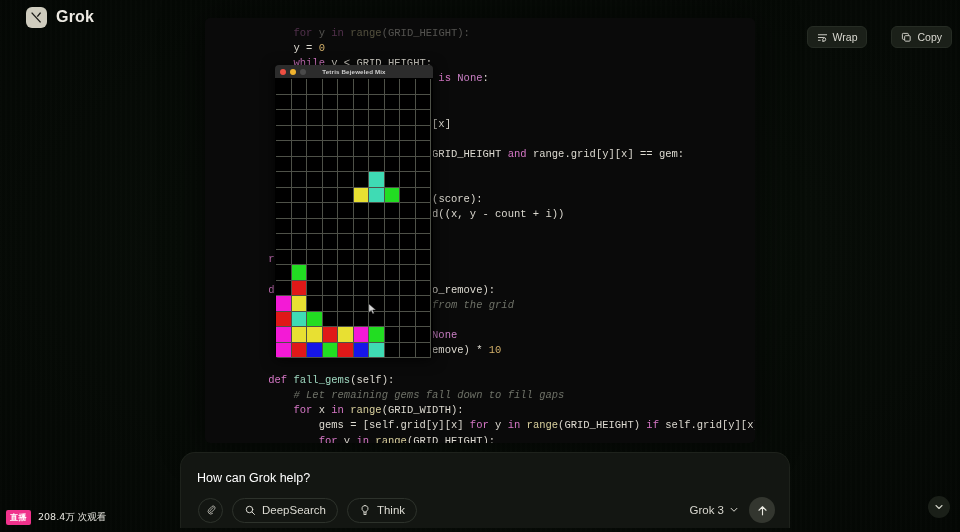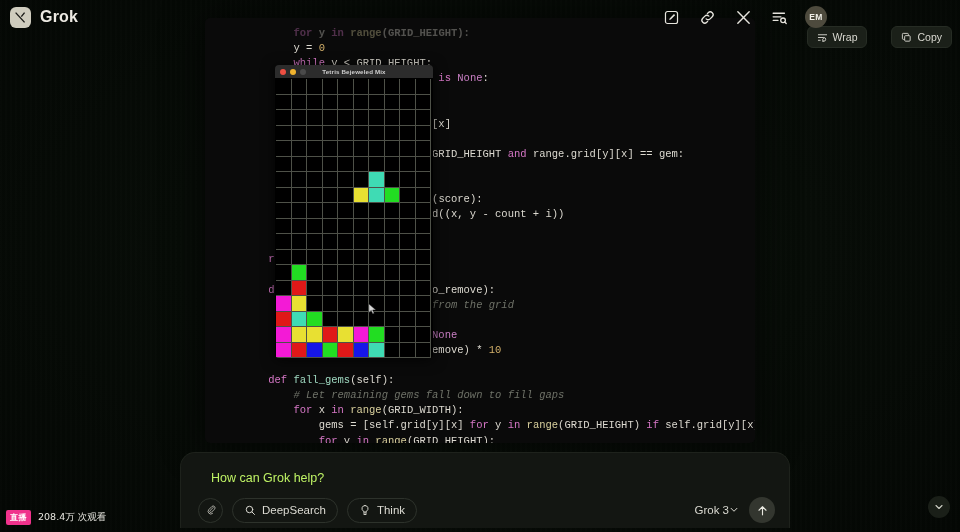--- a/index.html
+++ b/index.html
@@ -17,21 +17,21 @@
   }
   
   #app::before{
     content:""; position:absolute; inset:0;
     background: repeating-linear-gradient(90deg, rgba(255,255,255,0.008) 0 2px, rgba(0,0,0,0) 2px 5px);
     pointer-events:none; z-index:0;
   }
 
   
   .topbar{
-    position:absolute; top:0; left:0; width:839px; height:34px;
+    position:absolute; top:0; left:16px; width:839px; height:34px;
     display:flex; align-items:center; z-index:30;
   }
   .brand{ display:flex; align-items:center; gap:9px; margin-left:10px; }
   .brand-logo{
     width:21px;height:21px;border-radius:6px;background:#cfccbe;
     display:flex;align-items:center;justify-content:center;
     color:#1b1b18;font-size:12px;font-weight:700;letter-spacing:-1px;
     font-family:"Liberation Serif", serif;
   }
   .brand-name{ color:#ece9e2; font-size:16px; font-weight:600; letter-spacing:.2px;}
@@ -61,21 +61,21 @@
   .cbtn svg{width:11px;height:11px;}
   pre.code{
     position:absolute; left:0; top:0; padding:8px 10px 0 38px;
     font-family:"Liberation Mono", monospace;
     font-size:10.5px; line-height:15.1px; color:#dcd9d0;
     white-space:pre; margin:0;
   }
   .kw{color:#d677c6;} .kw2{color:#c97fc4;} .fn{color:#9fd8c0;margin-top:9px;}
   .num{color:#d3b06a;} .cm{color:#6f7268;font-style:italic;}
   .bi{color:#d8cf9c;} .op{color:#dcd9d0;}
-  .dim{opacity:.34;font-weight:bold;}
+  .dim{opacity:.34;}
   .scroll-chev{
     position:absolute; right:10px; bottom:14px; width:22px;height:22px;
     border-radius:50%; background:#1a1f18; color:#cfd0c6;
     display:flex;align-items:center;justify-content:center; z-index:16;
   }
   .scroll-chev svg{width:12px;height:12px;}
 
   
   .gamewin{
     position:absolute; left:275px; top:65px; width:158px; height:293px;
@@ -110,41 +110,41 @@
   }
   .cursor svg{ width:9px;height:12px; display:block; }
 
   
   .composer{
     position:absolute; left:180px; top:452px; width:610px; height:76px;
     background:#131612; border-radius:15px 15px 0 0; z-index:25;
     border:1px solid #1e221c; border-bottom:none;
   }
   .composer .ph{
-    position:absolute; left:30px; top:18px; color:#bef264; font-size:12.5px;
+    position:absolute; left:16px; top:18px; color:#ffffff; font-size:12.5px;
   }
   .crow{
     position:absolute; left:17px; right:14px; top:44px;
     display:flex; align-items:center; gap:9px;
   }
   .pill{
     display:flex;align-items:center;gap:6px;
     height:25px; padding:8px 11px; border-radius:13px;
     border:1px solid #2d322b; color:#dcdbd3; font-size:11.5px;
     background:transparent;
   }
   .pill svg{width:12px;height:12px;}
   .pill.active{ background:#1f1440; border-color:#6b46e8; color:#f0eefb; }
   .iconbtn{
     width:25px;height:25px;border-radius:50%;border:1px solid #2d322b;
     display:flex;align-items:center;justify-content:center;color:#cfcec6;
   }
   .iconbtn svg{width:12px;height:12px;}
   .cright{ margin-left:auto; display:flex; align-items:center; gap:10px;}
-  .model{ display:flex;align-items:center;color:#d9d8d0; font-size:11.5px;}
+  .model{ display:flex;align-items:center;gap:5px; color:#d9d8d0; font-size:11.5px;}
   .model svg{width:10px;height:10px;}
   .send{
     width:26px;height:26px;border-radius:50%;background:#33362f;
     display:flex;align-items:center;justify-content:center;color:#e9e8e1;
   }
   .send svg{width:13px;height:13px;}
 
   
   .livebar{
     position:absolute; left:6px; bottom:7px; display:flex; align-items:center; gap:7px; z-index:40;
@@ -166,48 +166,20 @@
   <div class="topbar">
     <div class="brand">
       <div class="brand-logo">
         <svg viewBox="0 0 16 16" width="13" height="13" aria-hidden="true">
           <path d="M2 2 L13 14 M13 2 L9 7" stroke="#1b1b18" stroke-width="1.7" fill="none"></path>
         </svg>
       </div>
       <div class="brand-name">Grok</div>
     </div>
 
-    <div class="top-actions">
-      <div class="ticon">
-        <svg viewBox="0 0 24 24" fill="none" stroke="currentColor" stroke-width="1.7">
-          <path d="M4 4h8v16H4z" transform="translate(0,0)" style="display:none"></path>
-          <rect x="3.5" y="3.5" width="17" height="17" rx="3"></rect>
-          <path d="M15.5 7.2l1.6 1.6-6.1 6.1-2.2.6.6-2.2z" fill="currentColor" stroke="none"></path>
-        </svg>
-      </div>
-      <div class="ticon">
-        <svg viewBox="0 0 24 24" fill="none" stroke="currentColor" stroke-width="1.8" stroke-linecap="round">
-          <path d="M10 14a4 4 0 0 0 5.7 0l3-3a4 4 0 0 0-5.7-5.7l-1.2 1.2"></path>
-          <path d="M14 10a4 4 0 0 0-5.7 0l-3 3a4 4 0 0 0 5.7 5.7l1.2-1.2"></path>
-        </svg>
-      </div>
-      <div class="ticon">
-        <svg viewBox="0 0 24 24" fill="none" stroke="currentColor" stroke-width="2" stroke-linecap="round">
-          <path d="M4 4 L20 20 M20 4 L4 20"></path>
-        </svg>
-      </div>
-      <div class="ticon">
-        <svg viewBox="0 0 24 24" fill="none" stroke="currentColor" stroke-width="1.8" stroke-linecap="round">
-          <path d="M3 6h16M3 11h11M3 16h7"></path>
-          <circle cx="17" cy="16" r="3.3"></circle>
-          <path d="M19.4 18.4L21.5 20.5"></path>
-        </svg>
-      </div>
-      <div class="avatar">EM</div>
-    </div>
   </div>
 
   <div class="code-panel">
     <pre class="code" id="code-out"><span class="dim">        <span class="kw">for</span><span class="op"> y </span><span class="kw">in</span><span class="op"> </span><span class="bi">range</span><span class="op">(GRID_HEIGHT):</span></span>
 <span>        <span class="op">y = </span><span class="num">0</span></span>
 <span>        <span class="kw">while</span><span class="op"> y &lt; GRID_HEIGHT:</span></span>
 <span>            <span class="kw">if</span><span class="op"> self.grid[y][x] </span><span class="kw">is</span><span class="op"> </span><span class="kw2">None</span><span class="op">:</span></span>
 <span>                <span class="op">y += </span><span class="num">1</span></span>
 <span>                <span class="kw">continue</span></span>
 <span>            <span class="op">gem = self.grid[y][x]</span></span>

